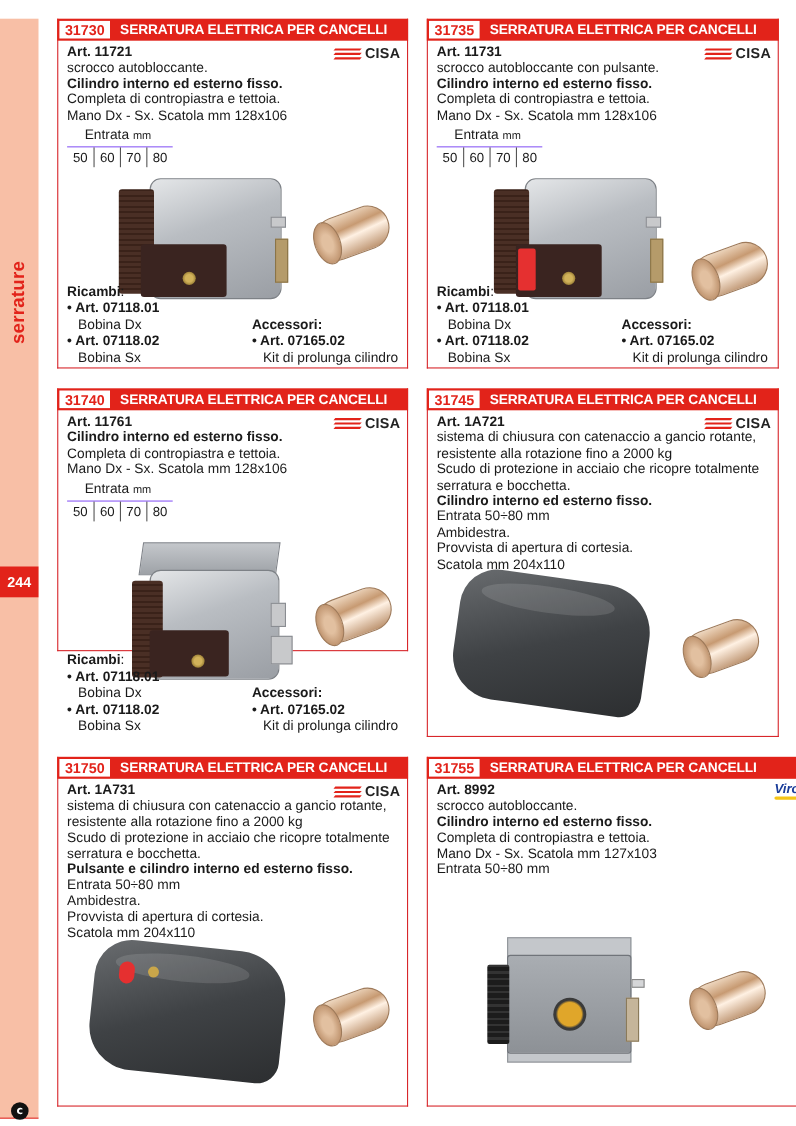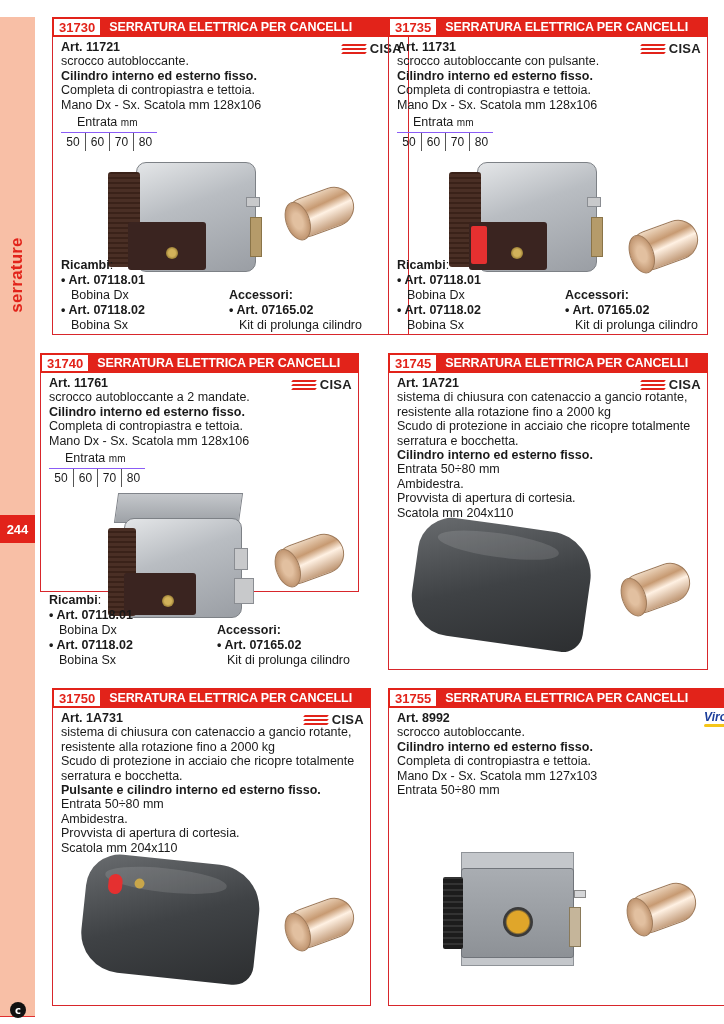--- a/index.html
+++ b/index.html
@@ -50,21 +50,21 @@
 <body>
 
 <div class="sidebar">
   <div class="side-label">
       <span>serrature</span>
     </div>
   <div class="page-num">244</div>
   <div class="copy">c</div>
 </div>
 
-<div class="box" style="left:52px;top:17px;width:357px;height:318px">
+<div class="box" style="left:52px;top:17px;width:319px;height:318px">
   <div class="hdr">
     <span class="code">31730</span>
     <span class="htitle">SERRATURA ELETTRICA PER CANCELLI</span>
   </div>
   <div class="brand">
     <span class="stripes">
         <i style="top:0"></i>
         <i style="top:4px"></i>
         <i style="top:8px"></i>
       </span>
@@ -151,36 +151,35 @@
     <div style="font-weight:bold">• Art. 07118.02</div>
     <div class="ind">Bobina Sx</div>
   </div>
   <div class="access" style="left:176px;top:271px">
     <div style="font-weight:bold">Accessori:</div>
     <div style="font-weight:bold">• Art. 07165.02</div>
     <div class="ind">Kit di prolunga cilindro</div>
   </div>
 </div>
 
-<div class="box" style="left:40px;top:353px;width:319px;height:239px">
+<div class="box" style="left:52px;top:353px;width:319px;height:239px">
   <div class="hdr">
     <span class="code">31740</span>
     <span class="htitle">SERRATURA ELETTRICA PER CANCELLI</span>
   </div>
   <div class="brand">
     <span class="stripes">
         <i style="top:0"></i>
         <i style="top:4px"></i>
         <i style="top:8px"></i>
       </span>
     <span class="btxt">CISA</span>
   </div>
   <div class="content">
     <div class="l b">Art. 11761</div>
-    <div class="l">scrocco autobloccante a 2 mandate.</div>
     <div class="l b">Cilindro interno ed esterno fisso.</div>
     <div class="l">Completa di contropiastra e tettoia.</div>
     <div class="l">Mano Dx - Sx. Scatola mm 128x106</div>
     <div class="entrata"><span>Entrata</span> <small>mm</small></div>
     <div class="etable">
       <span>50</span>
       <span>60</span>
       <span>70</span>
       <span>80</span>
     </div>

